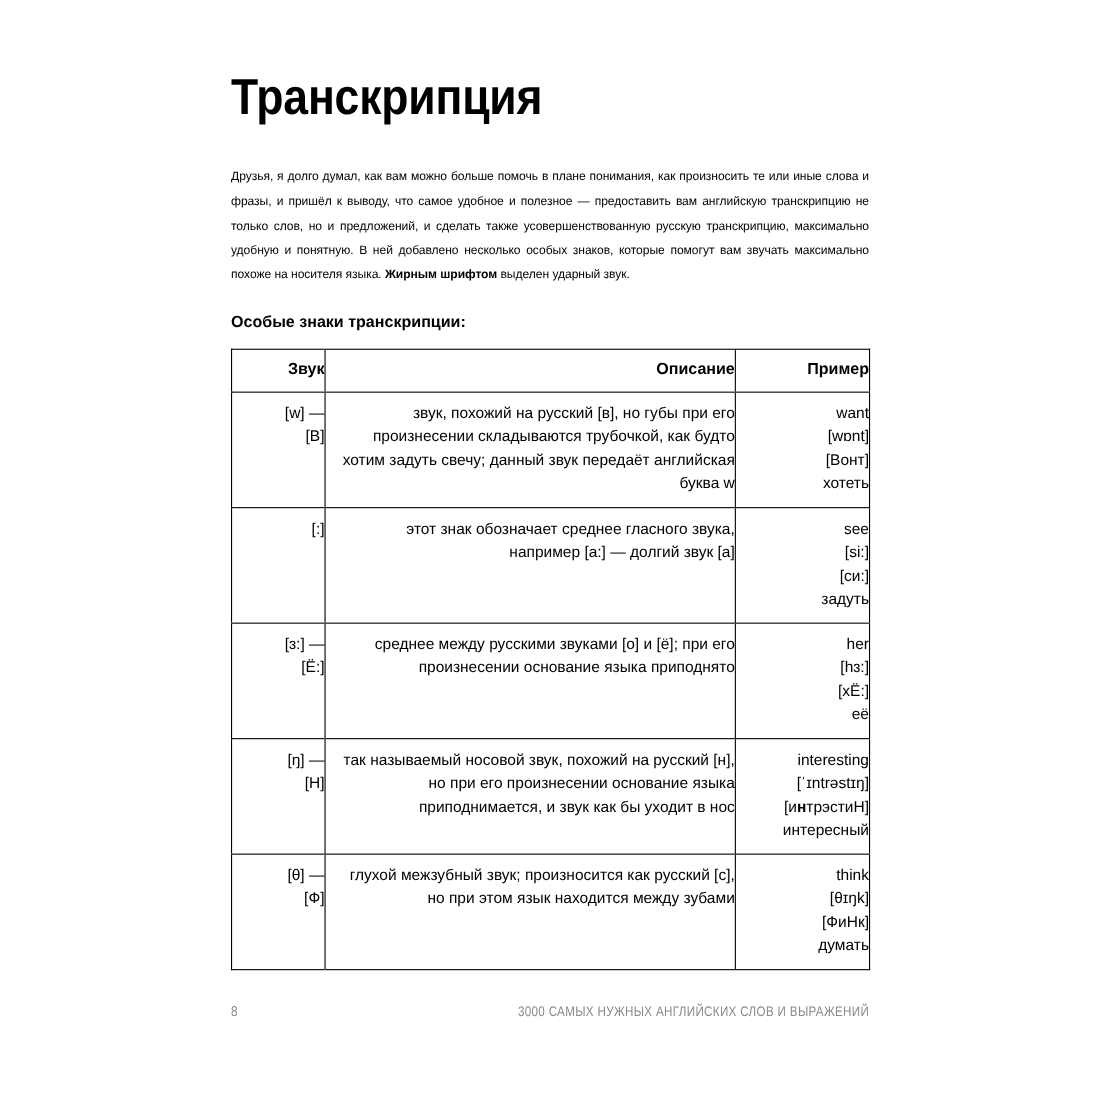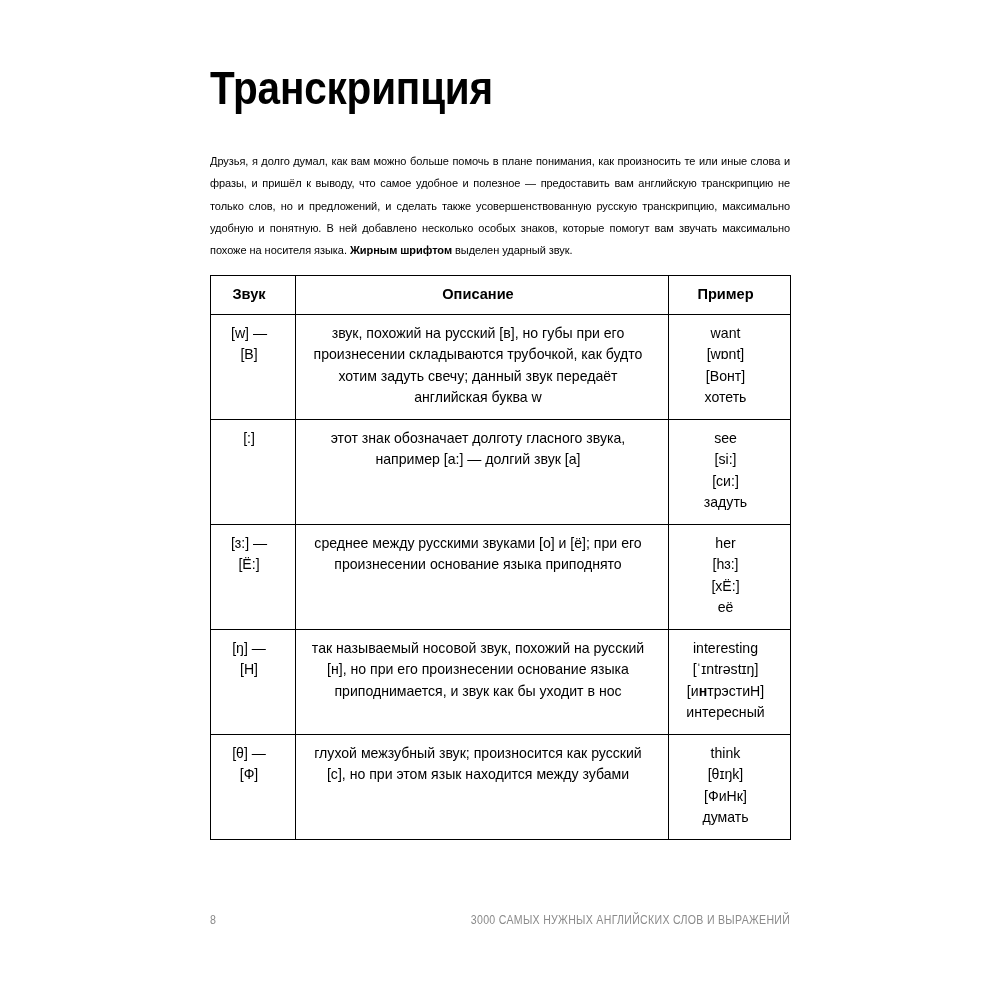--- a/index.html
+++ b/index.html
@@ -77,24 +77,24 @@
     table-layout: fixed;
     border: 1.6px solid #000;
   }
   table.signs col.c-sound { width: 85px; }
   table.signs col.c-desc  { width: 373px; }
   table.signs col.c-ex    { width: 122px; }
 
   table.signs th,
   table.signs td {
     vertical-align: top;
-    padding: 8px 18px 10px 10px;
+    padding: 8px 0 10px 10px;
     font-size: 14.1px;
     line-height: 21.5px;
-    text-align: center;
+    text-align: right;
     font-weight: 400;
   }
   table.signs thead th {
     font-weight: 700;
     font-size: 14.6px;
     padding-top: 8px;
     padding-bottom: 8px;
     border-bottom: 1.6px solid #000;
   }
   table.signs tbody tr + tr td {
@@ -150,20 +150,21 @@
 <body>
 
 <div class="page">
 
   <div class="content">
 
     <h1 class="page-title">Транскрипция</h1>
 
     <p class="intro"><span>Друзья, я долго думал, как вам можно больше помочь в плане понимания, как произносить те или иные слова и фразы, и пришёл к выводу, что самое удобное и полезное — предоставить вам английскую транскрипцию не только слов, но и предложений, и сделать также усовершенствованную русскую транскрипцию, максимально удобную и понятную. В ней добавлено несколько особых знаков, которые помогут вам звучать максимально похоже на носителя языка. </span><b>Жирным шрифтом</b><span> выделен ударный звук.</span></p>
 
+    <p class="subheading">Особые знаки транскрипции:</p>
 
     <div class="tbl-wrap">
       <table class="signs">
         <colgroup>
           <col class="c-sound">
             <col class="c-desc">
             <col class="c-ex">
         </colgroup>
         <thead>
           <tr>
@@ -186,21 +187,21 @@
               <div class="line">[Вонт]</div>
               <div class="line">хотеть</div>
             </td>
           </tr>
 
           <tr class="row-h2">
             <td class="sound">
               <div class="line">[:]</div>
               <div class="line"></div>
             </td>
-            <td class="desc">этот знак обозначает долготу гласного звука, например [a:] — долгий звук [a]</td>
+            <td class="desc">этот знак обозначает среднее гласного звука, например [a:] — долгий звук [a]</td>
             <td class="example">
               <div class="line">see</div>
               <div class="line">[si:]</div>
               <div class="line">[си:]</div>
               <div class="line">задуть</div>
             </td>
           </tr>
 
           <tr class="row-h3">
             <td class="sound">

